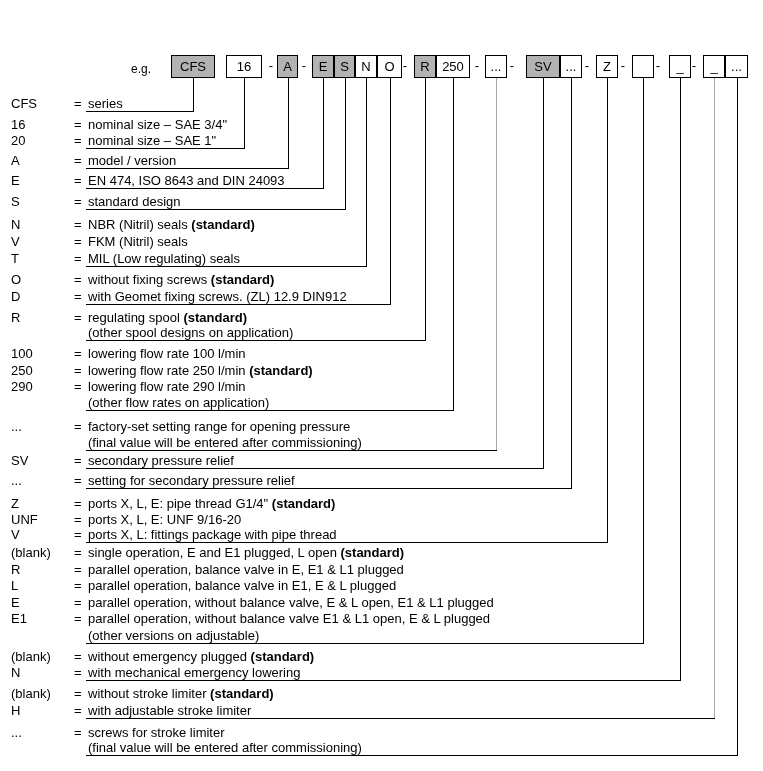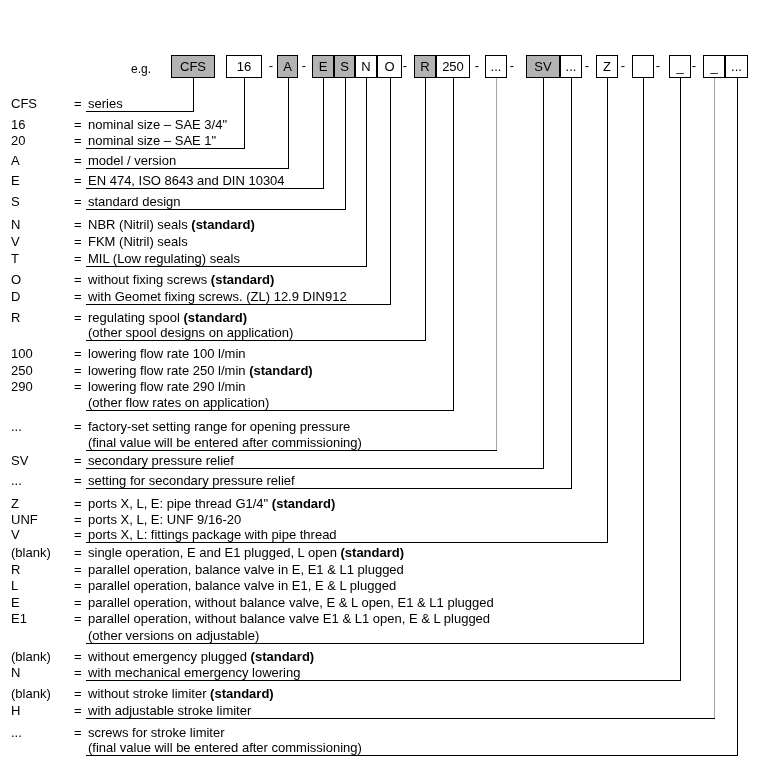--- a/index.html
+++ b/index.html
@@ -103,21 +103,21 @@
         <span class="ldesc"><span>nominal size – SAE 1"</span></span>
       </div>
       <div class="lrow" style="top: 154px; width: 763px;">
         <span class="lcode">A</span>
         <span class="leq">=</span>
         <span class="ldesc"><span>model / version</span></span>
       </div>
       <div class="lrow" style="top: 174px; width: 763px;">
         <span class="lcode">E</span>
         <span class="leq">=</span>
-        <span class="ldesc"><span>EN 474, ISO 8643 and DIN 10304</span></span>
+        <span class="ldesc"><span>EN 474, ISO 8643 and DIN 24093</span></span>
       </div>
       <div class="lrow" style="top: 195px; width: 763px;">
         <span class="lcode">S</span>
         <span class="leq">=</span>
         <span class="ldesc"><span>standard design</span></span>
       </div>
       <div class="lrow" style="top: 218px; width: 763px;">
         <span class="lcode">N</span>
         <span class="leq">=</span>
         <span class="ldesc"><span>NBR (Nitril) seals </span><b>(standard)</b></span>

